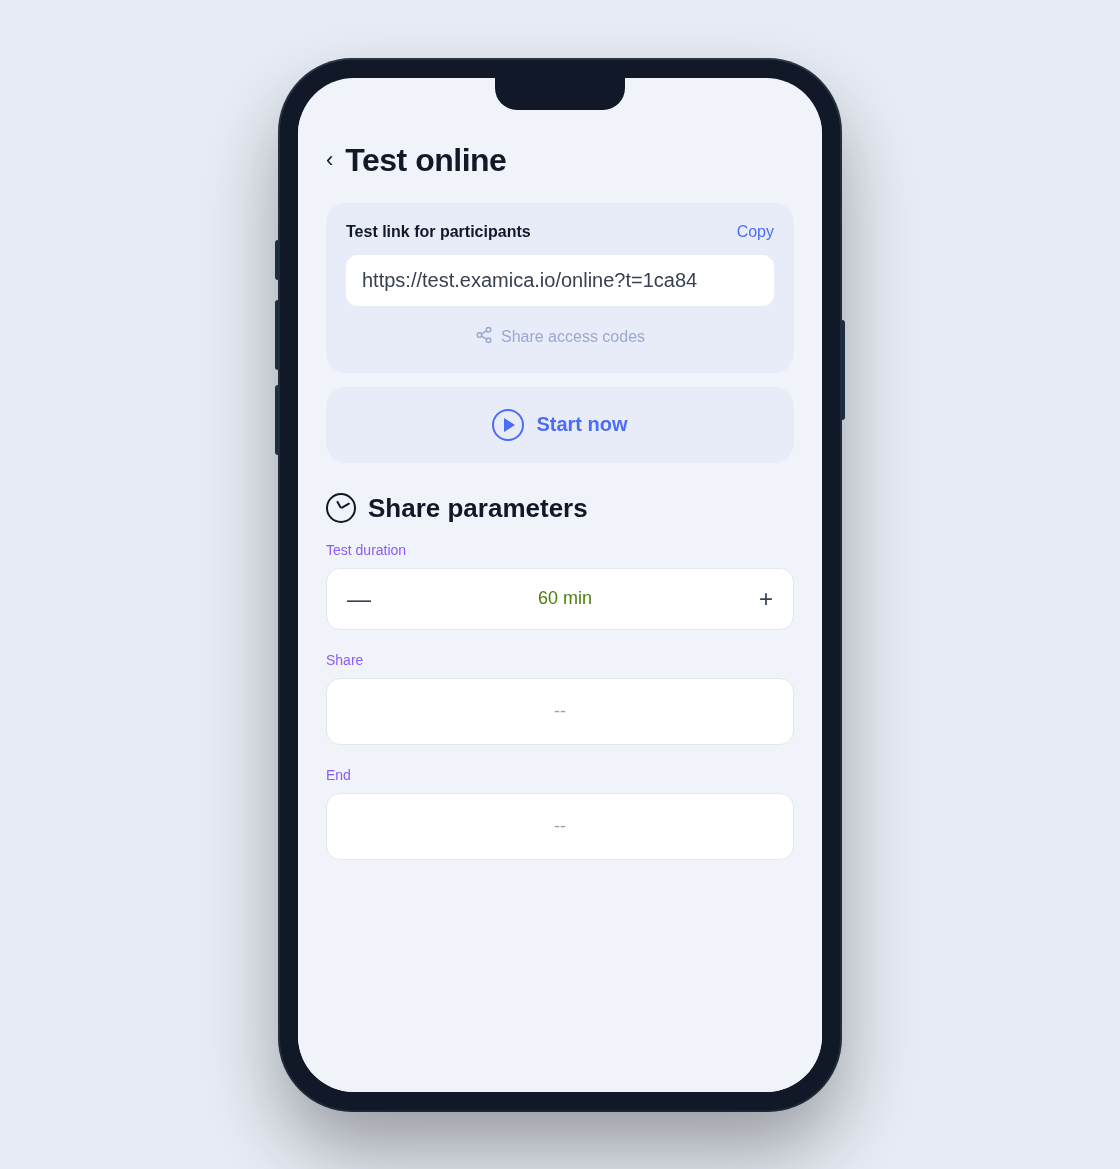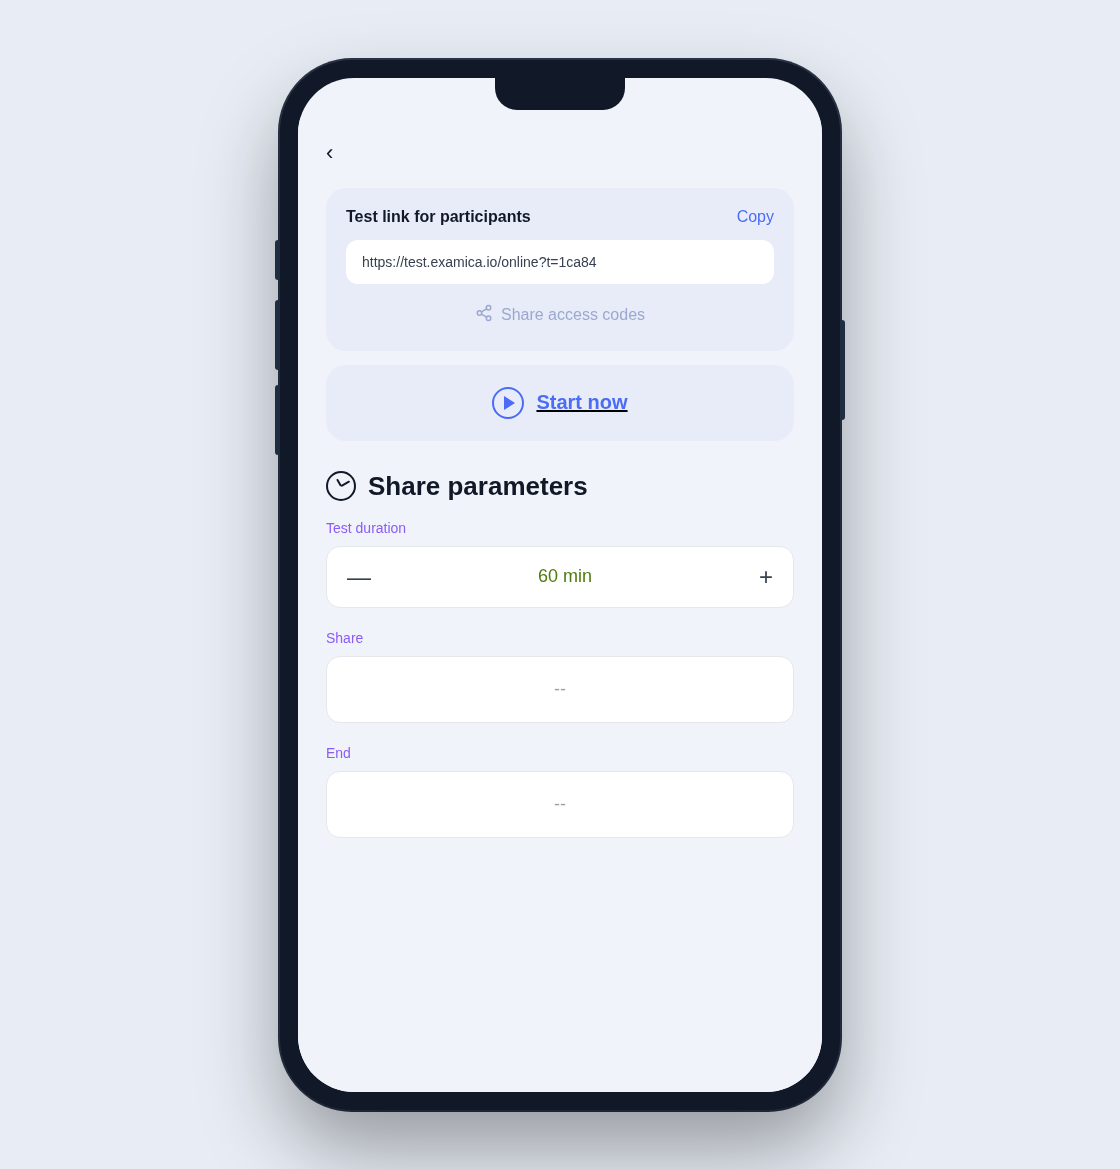--- a/index.html
+++ b/index.html
@@ -157,21 +157,21 @@
       background: none;
       border: none;
       padding: 0;
     }
 
     .link-input {
       background: #ffffff;
       border: none;
       border-radius: 12px;
       padding: 14px 16px;
-      font-size: 14px;
+      font-size: 20px;
       color: #374151;
       width: 100%;
       margin-bottom: 14px;
       outline: none;
     }
 
     .share-access-btn {
       display: flex;
       align-items: center;
       justify-content: center;
@@ -201,21 +201,20 @@
       align-items: center;
       justify-content: center;
       gap: 12px;
       width: 100%;
       background: #e8ecf9;
       border: none;
       border-radius: 20px;
       padding: 22px 20px;
       cursor: pointer;
       margin-bottom: 30px;
-      text-decoration: underline;
     }
 
     .play-icon {
       width: 32px;
       height: 32px;
       border: 2.5px solid #4a6cf7;
       border-radius: 50%;
       display: flex;
       align-items: center;
       justify-content: center;
@@ -354,20 +353,21 @@
     <div class="btn-right"></div>
 
     <div class="phone-screen">
 
       <div class="notch"></div>
 
       <div class="screen-content">
 
         <div class="header">
           <span class="back-btn">‹</span>
+          <h1 class="page-title">Test online</h1>
         </div>
 
         <div class="test-link-card">
           <div class="card-header">
             <span class="card-label">Test link for participants</span>
             <button class="copy-btn">Copy</button>
           </div>
 
           <input class="link-input" readonly="" value="https://test.examica.io/online?t=1ca84" style="">
 

